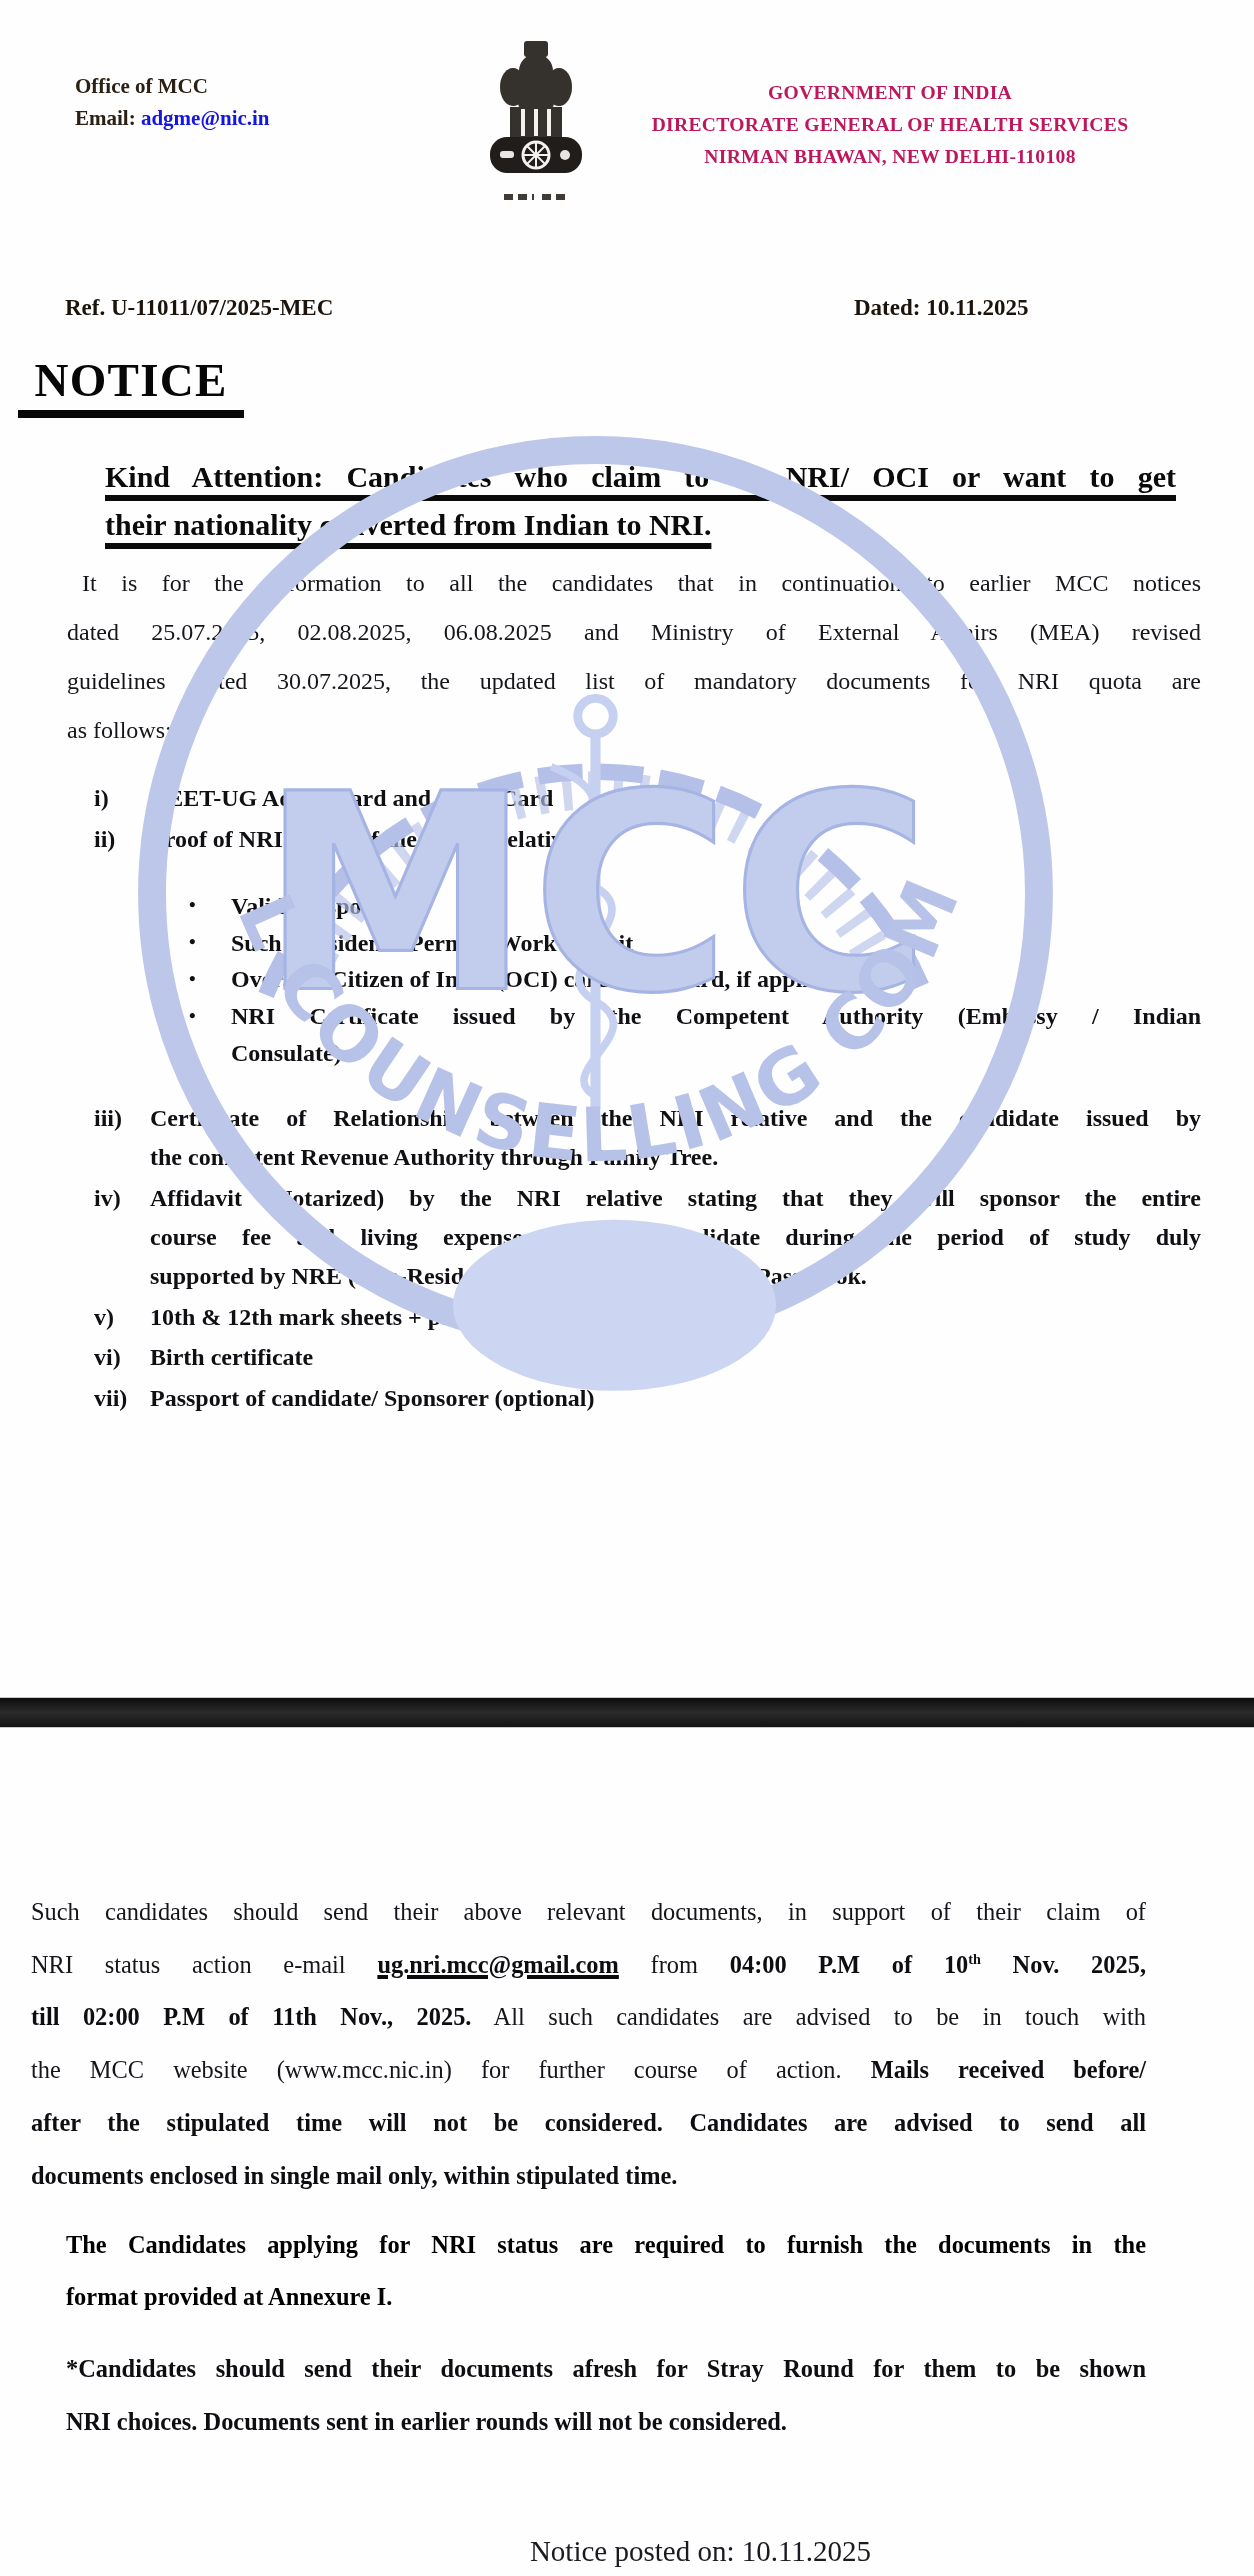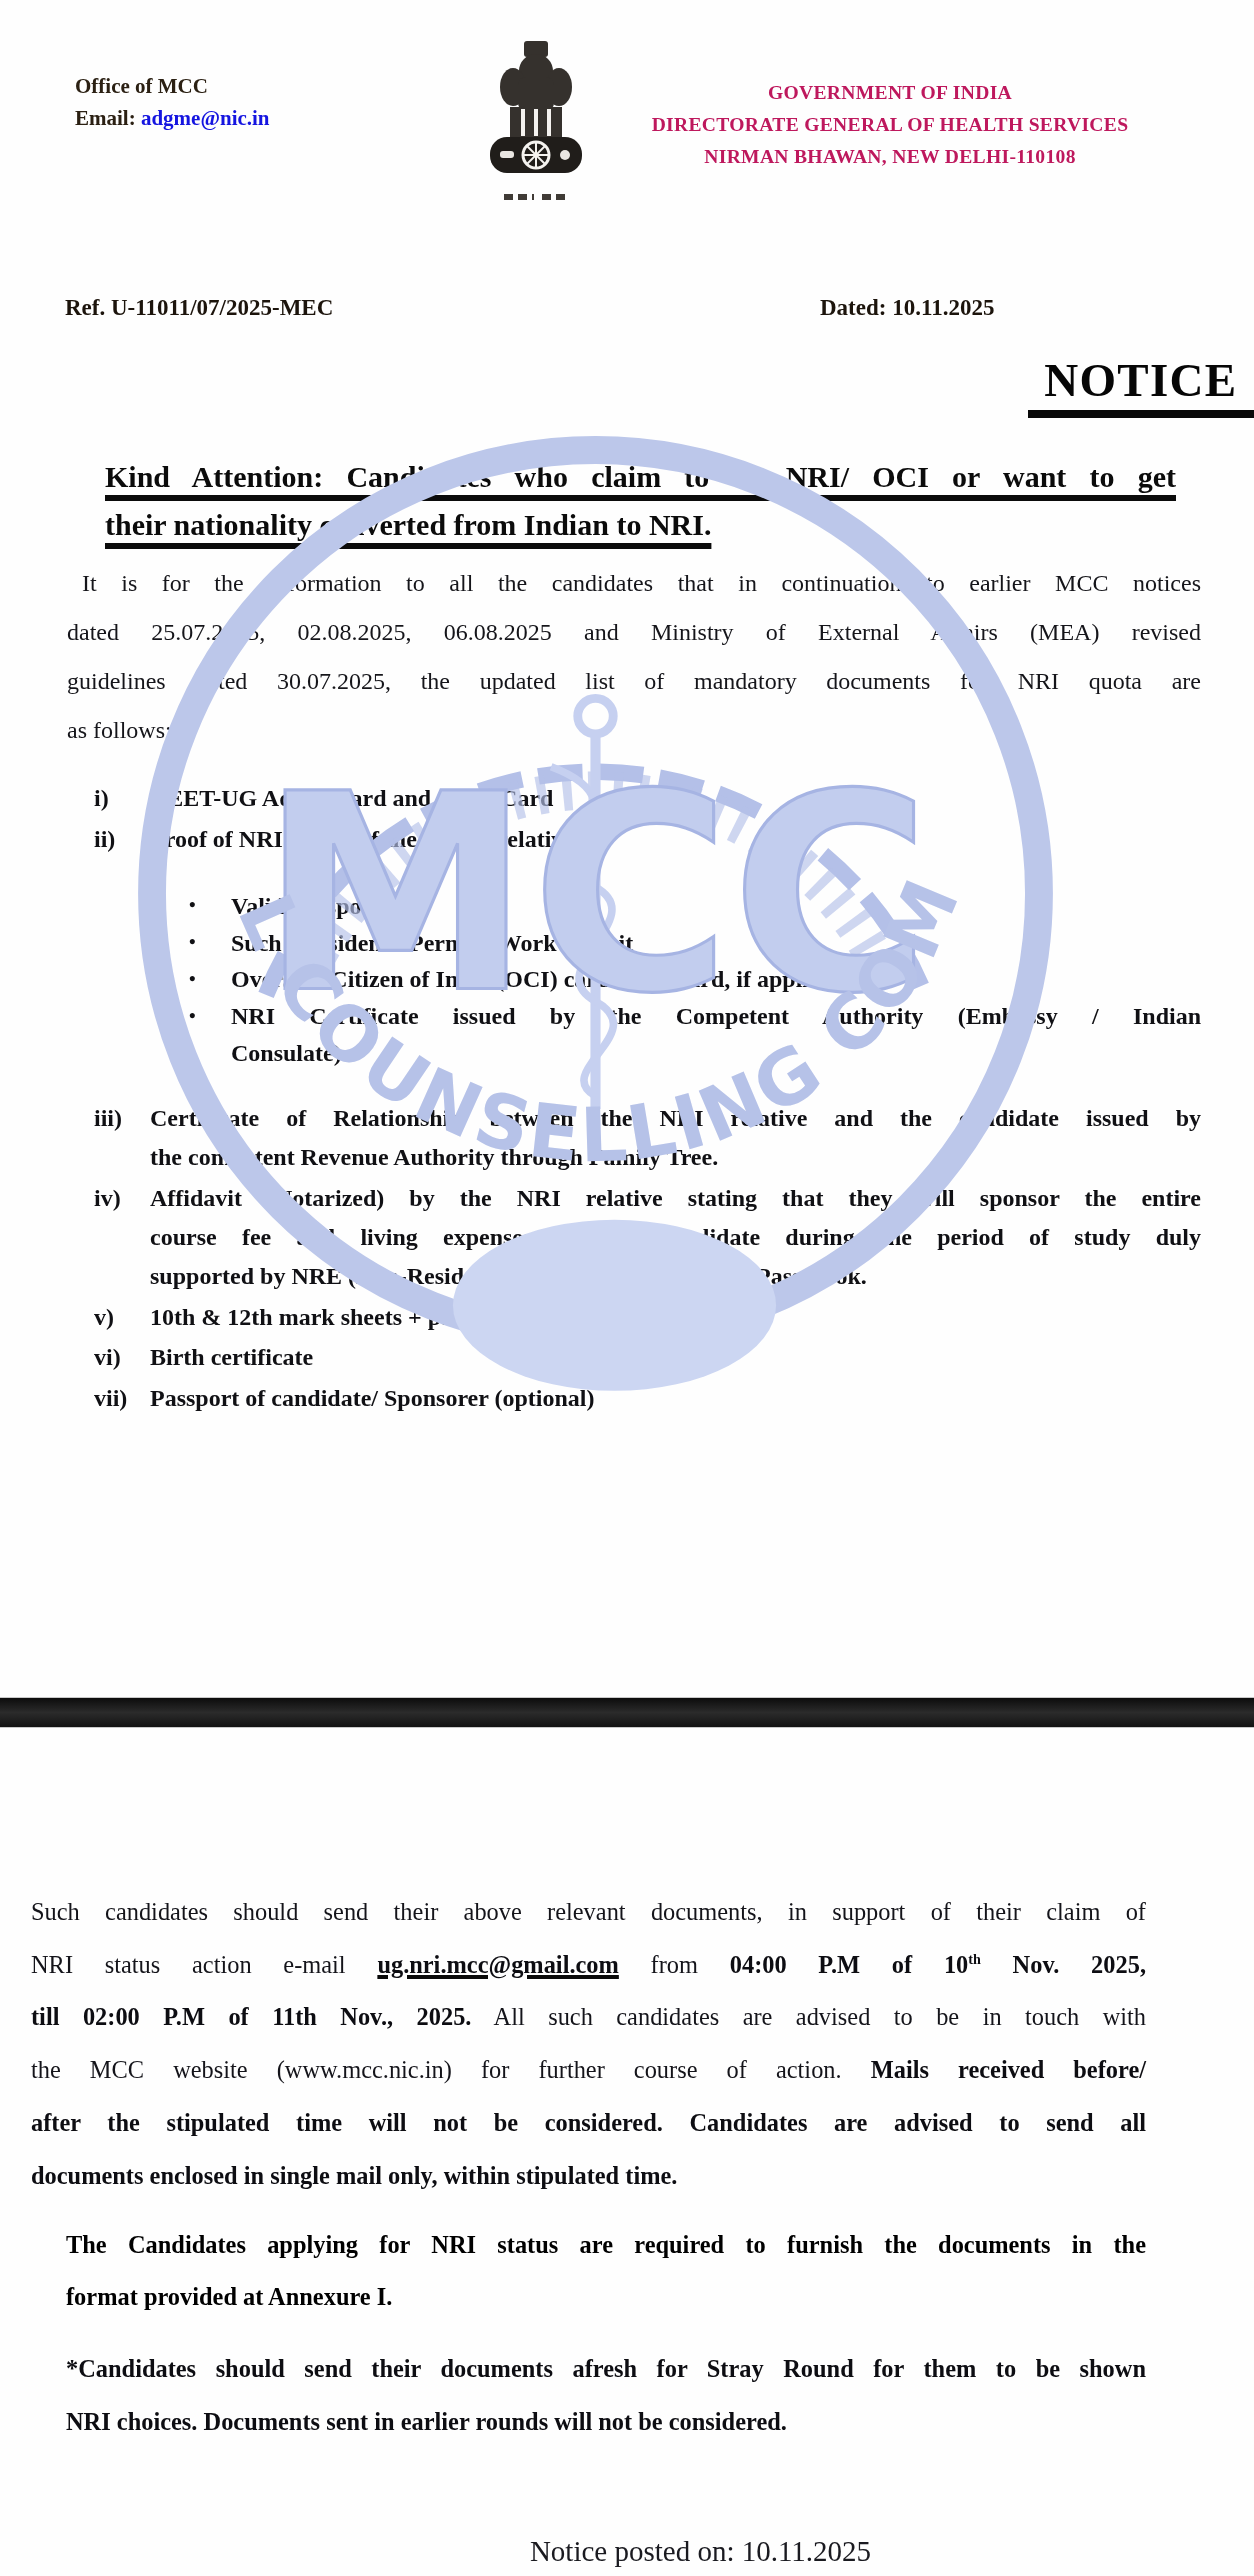--- a/index.html
+++ b/index.html
@@ -10,23 +10,23 @@
   
   .header{position:relative;height:234px;}
   .hleft{position:absolute;left:75px;top:71px;font-weight:bold;font-size:21px;line-height:1.5;color:#2b2013;}
   .email-link{color:#1515e0;text-decoration-thickness:2.5px;text-decoration-color:#2a2af0;}
   .emblem{position:absolute;left:476px;top:37px;width:120px;height:190px;}
   .hright{position:absolute;left:624px;top:77px;width:532px;text-align:center;font-weight:bold;
           font-size:19.6px;line-height:1.64;letter-spacing:0.3px;color:#be185d;}
   
   .ref-row{position:relative;margin-top:61px;height:35px;font-weight:bold;font-size:23px;color:#1c140c;}
   .ref-no{position:absolute;left:65px;top:0;}
-  .dated{position:absolute;left:820px;top:0;}
-  
-  .title-wrap{margin-top:23px;text-align:right;}
+  .dated{position:absolute;left:854px;top:0;}
+  
+  .title-wrap{margin-top:23px;text-align:left;padding-left:18px;}
   .title{display:inline-block;font-weight:bold;font-size:47px;letter-spacing:1.3px;color:#060606;
          padding:0 16.5px 2.5px 16.5px;border-bottom:8.2px solid #090909;}
   
   .attention{margin:35px 0 0 105px;width:1071px;font-weight:bold;font-size:30px;line-height:1.6;color:#0b0b0b;
              text-decoration:underline;text-decoration-thickness:5.7px;text-underline-offset:8.2px;
              text-decoration-color:#0b0b0b;}
   .attention .line{text-align:justify;text-align-last:justify;}
   .attention .line.last{text-align-last:left;}
   
   .intro{margin:10px 53px 0 67px;font-size:24px;line-height:2.05;}

